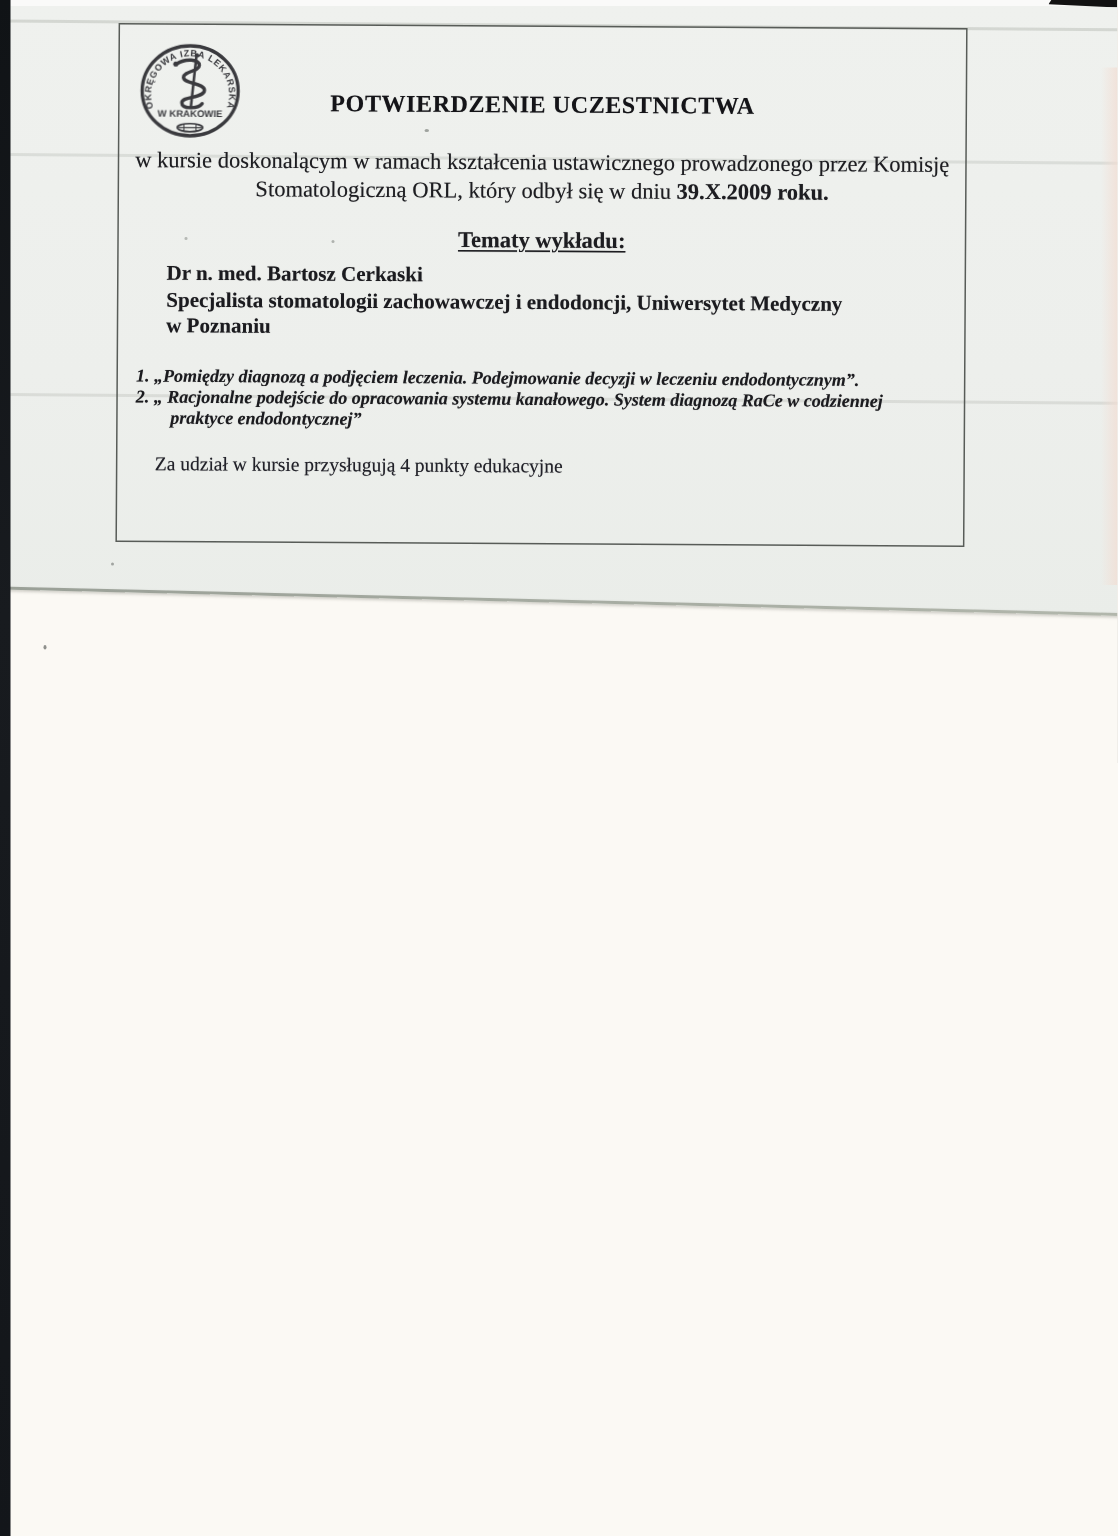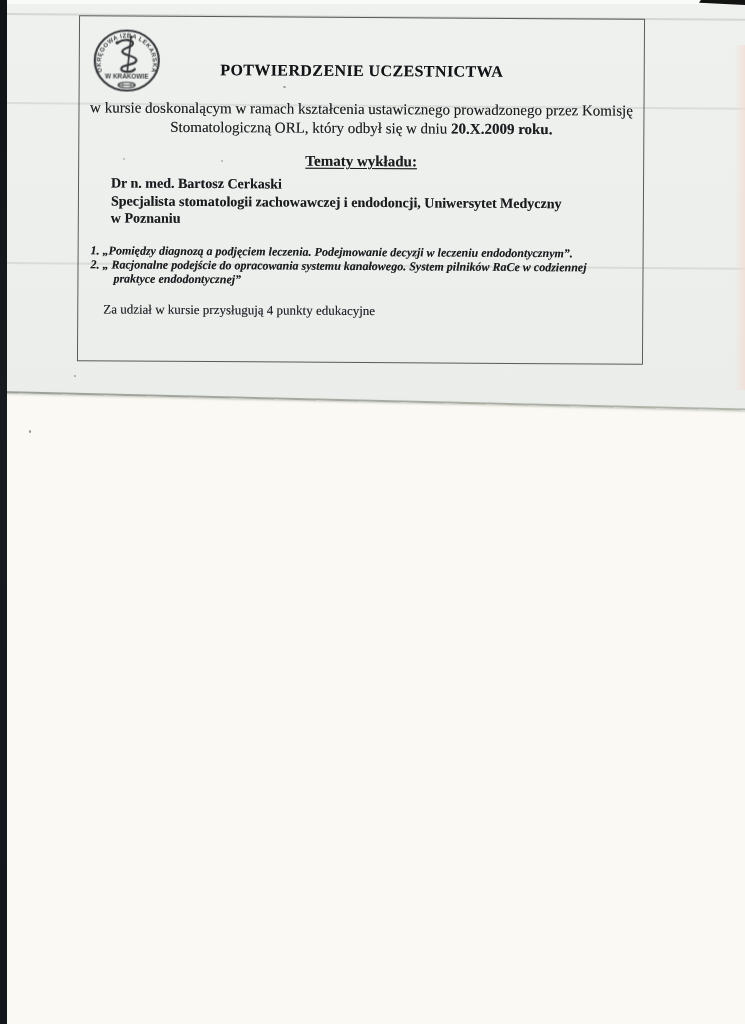--- a/index.html
+++ b/index.html
@@ -97,39 +97,39 @@
         <line x1="27" y1="56.5" x2="43" y2="56.5" stroke-width="0.8"></line>
         <line x1="31" y1="54.2" x2="31" y2="58.8" stroke-width="0.7"></line>
         <line x1="39" y1="54.2" x2="39" y2="58.8" stroke-width="0.7"></line>
       </g>
     </svg>
 
     <div class="title txt">POTWIERDZENIE UCZESTNICTWA</div>
 
     <div class="intro txt">
       <span>w kursie doskonalącym w ramach kształcenia ustawicznego prowadzonego przez Komisję</span><br>
-      <span>Stomatologiczną ORL, który odbył się w dniu </span><span class="b">20.X.2009 roku.</span>
+      <span>Stomatologiczną ORL, który odbył się w dniu </span><span class="b">39.X.2009 roku.</span>
     </div>
 
     <div class="heading txt">Tematy wykładu:</div>
 
     <div class="lecturer txt">
       <div>Dr n. med. Bartosz Cerkaski</div>
       <div>Specjalista stomatologii zachowawczej i endodoncji, Uniwersytet Medyczny</div>
       <div>w Poznaniu</div>
     </div>
 
     <div class="topics txt">
       <div class="topic">
         <span>1.</span>
         <span>„Pomiędzy diagnozą a podjęciem leczenia. Podejmowanie decyzji w leczeniu endodontycznym”.</span>
       </div>
       <div class="topic">
         <span>2.</span>
-        <span>„ Racjonalne podejście do opracowania systemu kanałowego. System pilników RaCe w codziennej praktyce endodontycznej”</span>
+        <span>„ Racjonalne podejście do opracowania systemu kanałowego. System diagnozą RaCe w codziennej praktyce endodontycznej”</span>
       </div>
     </div>
 
     <div class="credits txt">Za udział w kursie przysługują 4 punkty edukacyjne</div>
   </div>
 
   <div class="black-strip"></div>
   <div class="corner-wedge"></div>
 
   <div class="speck sp1"></div>

